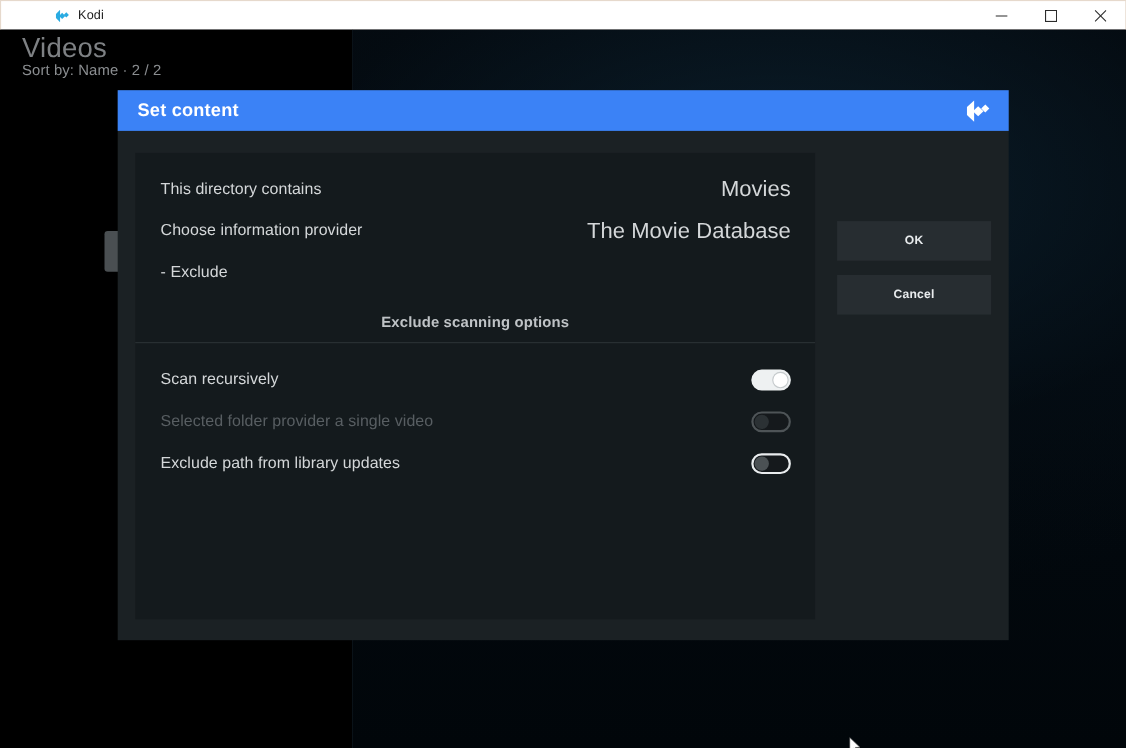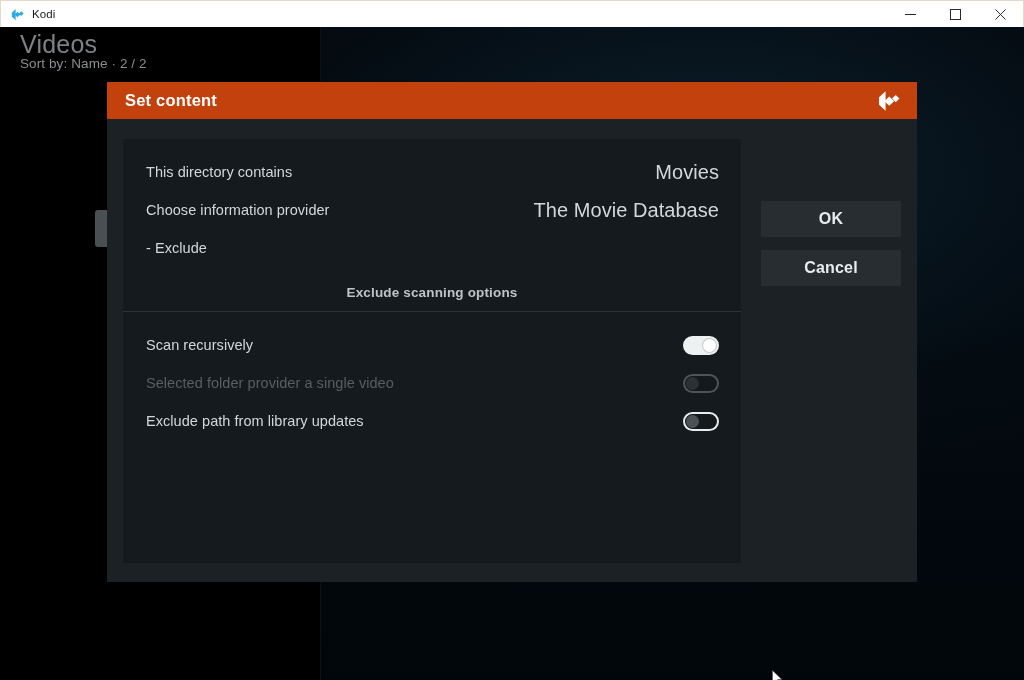--- a/index.html
+++ b/index.html
@@ -34,20 +34,21 @@
     border-right: 1px solid #e6d9cc;
     box-sizing: border-box;
     display: flex;
     align-items: center;
   }
   .titlebar-left {
     display: flex;
     align-items: center;
     padding-left: 9px;
     gap: 7px;
+    margin-left: 39px;
   }
   .kodi-mini {
     width: 15px;
     height: 15px;
     position: relative;
     flex: none;
   }
   .titlebar-title {
     font-size: 11.5px;
     color: #1b1b1b;
@@ -139,21 +140,21 @@
     position: absolute;
     left: 107px;
     top: 55px;
     width: 810px;
     height: 500px;
     background: #1b2124;
   }
   .dialog-header {
     position: relative;
     height: 37px;
-    background: #c2410c;
+    background: #3b82f6;
     display: flex;
     align-items: center;
   }
   .dialog-title {
     padding-left: 18px;
     font-size: 16.5px;
     font-weight: bold;
     color: #ffffff;
     letter-spacing: .2px;
   }
@@ -272,21 +273,21 @@
     top: 82px;
     width: 140px;
   }
   .dlg-btn {
     width: 140px;
     height: 36px;
     background: #272d31;
     display: flex;
     align-items: center;
     justify-content: center;
-    font-size: 16px;
+    font-size: 11px;
     font-weight: bold;
     color: #e9ecee;
     letter-spacing: .2px;
     margin-bottom: 13px;
     border: none;
     font-family: "Liberation Sans", sans-serif;
   }
 
   
   .cursor {

